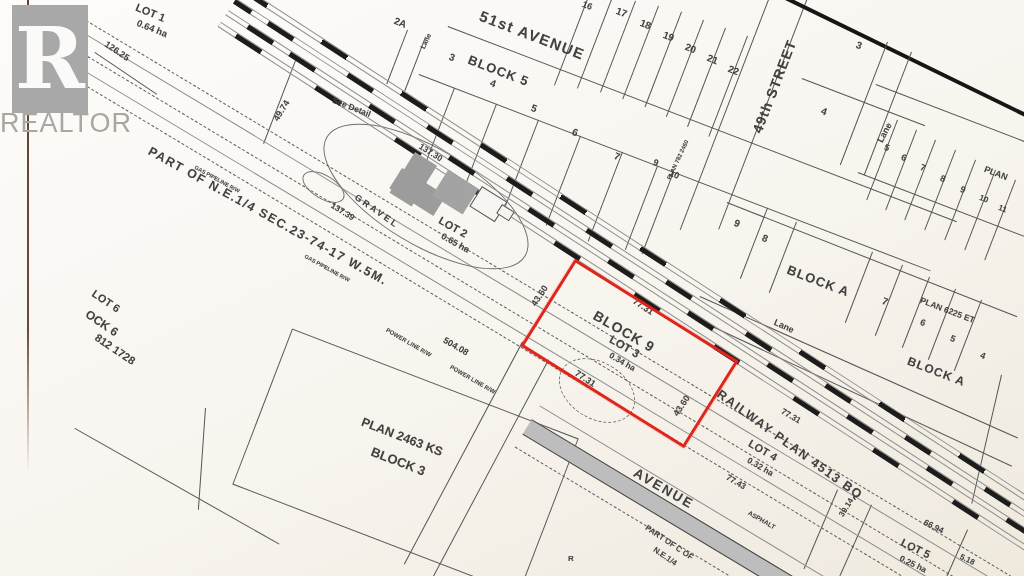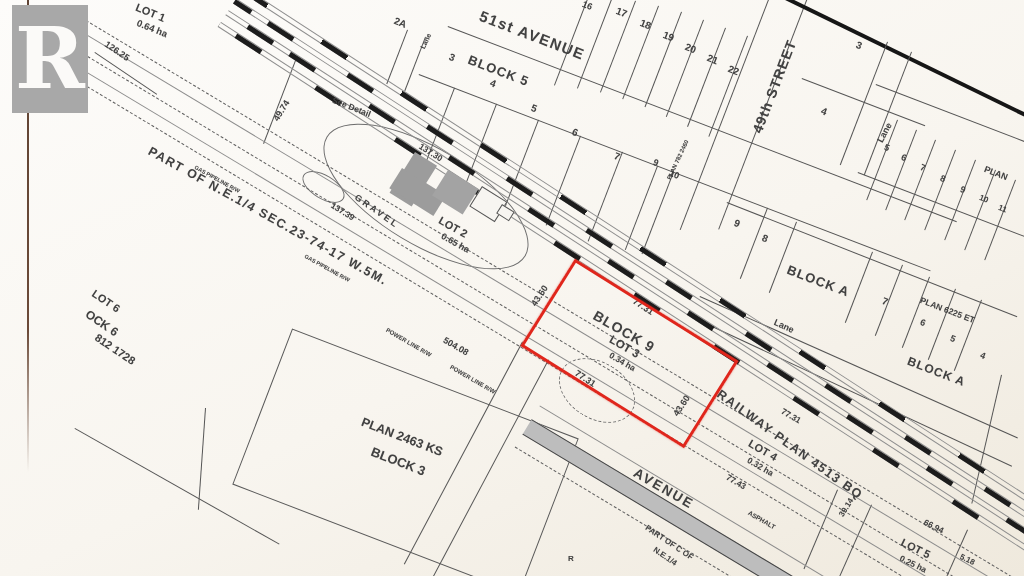--- a/index.html
+++ b/index.html
@@ -241,14 +241,15 @@
       <div class="lbl" style="left: 636px; top: 297px; font-size: 9px; transform: rotate(33deg);">77.31</div>
       <div class="lbl" style="left: 578px; top: 369px; font-size: 9px; transform: rotate(33deg);">77.31</div>
       <div class="lbl" style="left: 672px; top: 413px; font-size: 9px; transform: rotate(-57deg);">43.60</div>
       <div class="lbl" style="left: 530px; top: 303px; font-size: 9px; transform: rotate(-57deg);">43.60</div>
     </div>
 
   <div id="brown-line"></div>
   <div id="realtor-box">
     <span id="realtor-letter">R</span>
   </div>
+  <div id="realtor-text">REALTOR</div>
 
 </div>
 
 </body></html>

